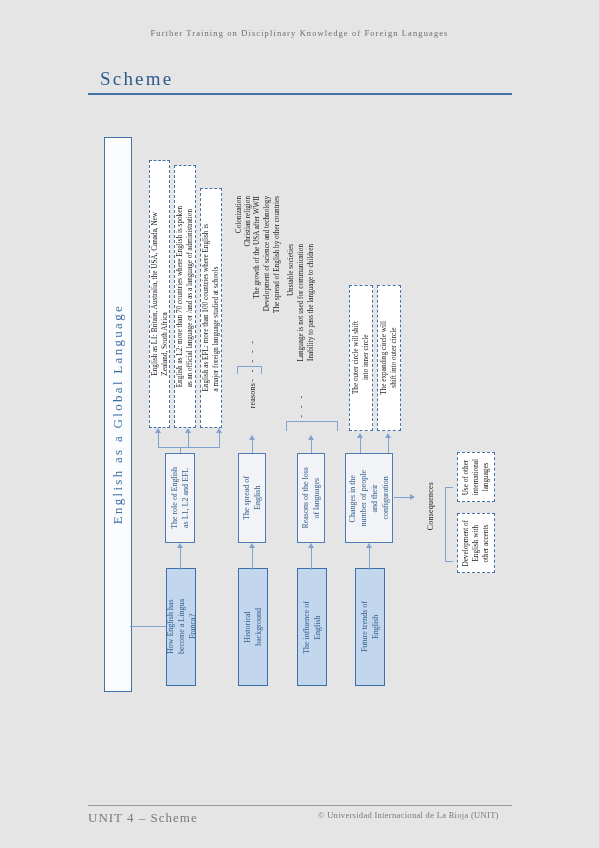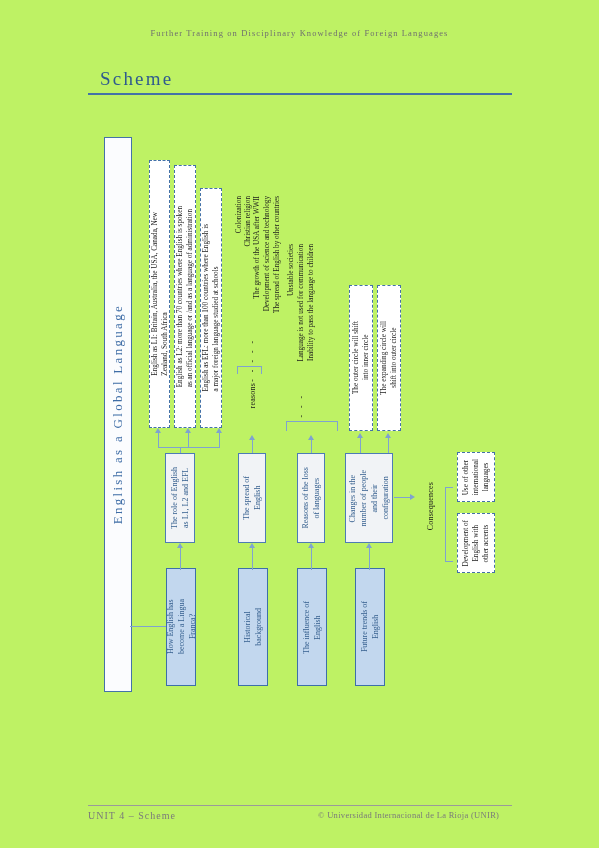--- a/index.html
+++ b/index.html
@@ -7,21 +7,21 @@
     padding: 0;
     background: #ffffff;
   }
   body {
     font-family: "Liberation Serif", serif;
   }
   .page {
     position: relative;
     width: 599px;
     height: 848px;
-    background: #bef264;
+    background: #e5e5e5;
     overflow: hidden;
   }
 
   
   .doc-header {
     position: absolute;
     left: 0;
     top: 28px;
     width: 599px;
     text-align: center;
@@ -56,21 +56,21 @@
     left: 88px;
     top: 805px;
     width: 424px;
     height: 1px;
     background: #9a9a9a;
   }
   .footer-left {
     position: absolute;
     left: 88px;
     top: 810px;
-    font-size: 10px;
+    font-size: 13px;
     letter-spacing: 1px;
     color: #7a7a7a;
   }
   .footer-right {
     position: absolute;
     left: 318px;
     top: 810px;
     font-size: 8.5px;
     letter-spacing: 0.3px;
     color: #7a7a7a;
@@ -367,15 +367,15 @@
 languages</span>
   </div>
   <div class="box-dash center" style="left:457px; top:513px; width:38px; height:60px;">
     <span class="label vert">Development of
 English with
 other accents</span>
   </div>
 
   <div class="footer-rule"></div>
   <div class="footer-left">UNIT 4 – Scheme</div>
-  <div class="footer-right">© Universidad Internacional de La Rioja (UNIR)</div>
+  <div class="footer-right">© Universidad Internacional de La Rioja (UNIT)</div>
 
 </div>
 
 </body></html>

